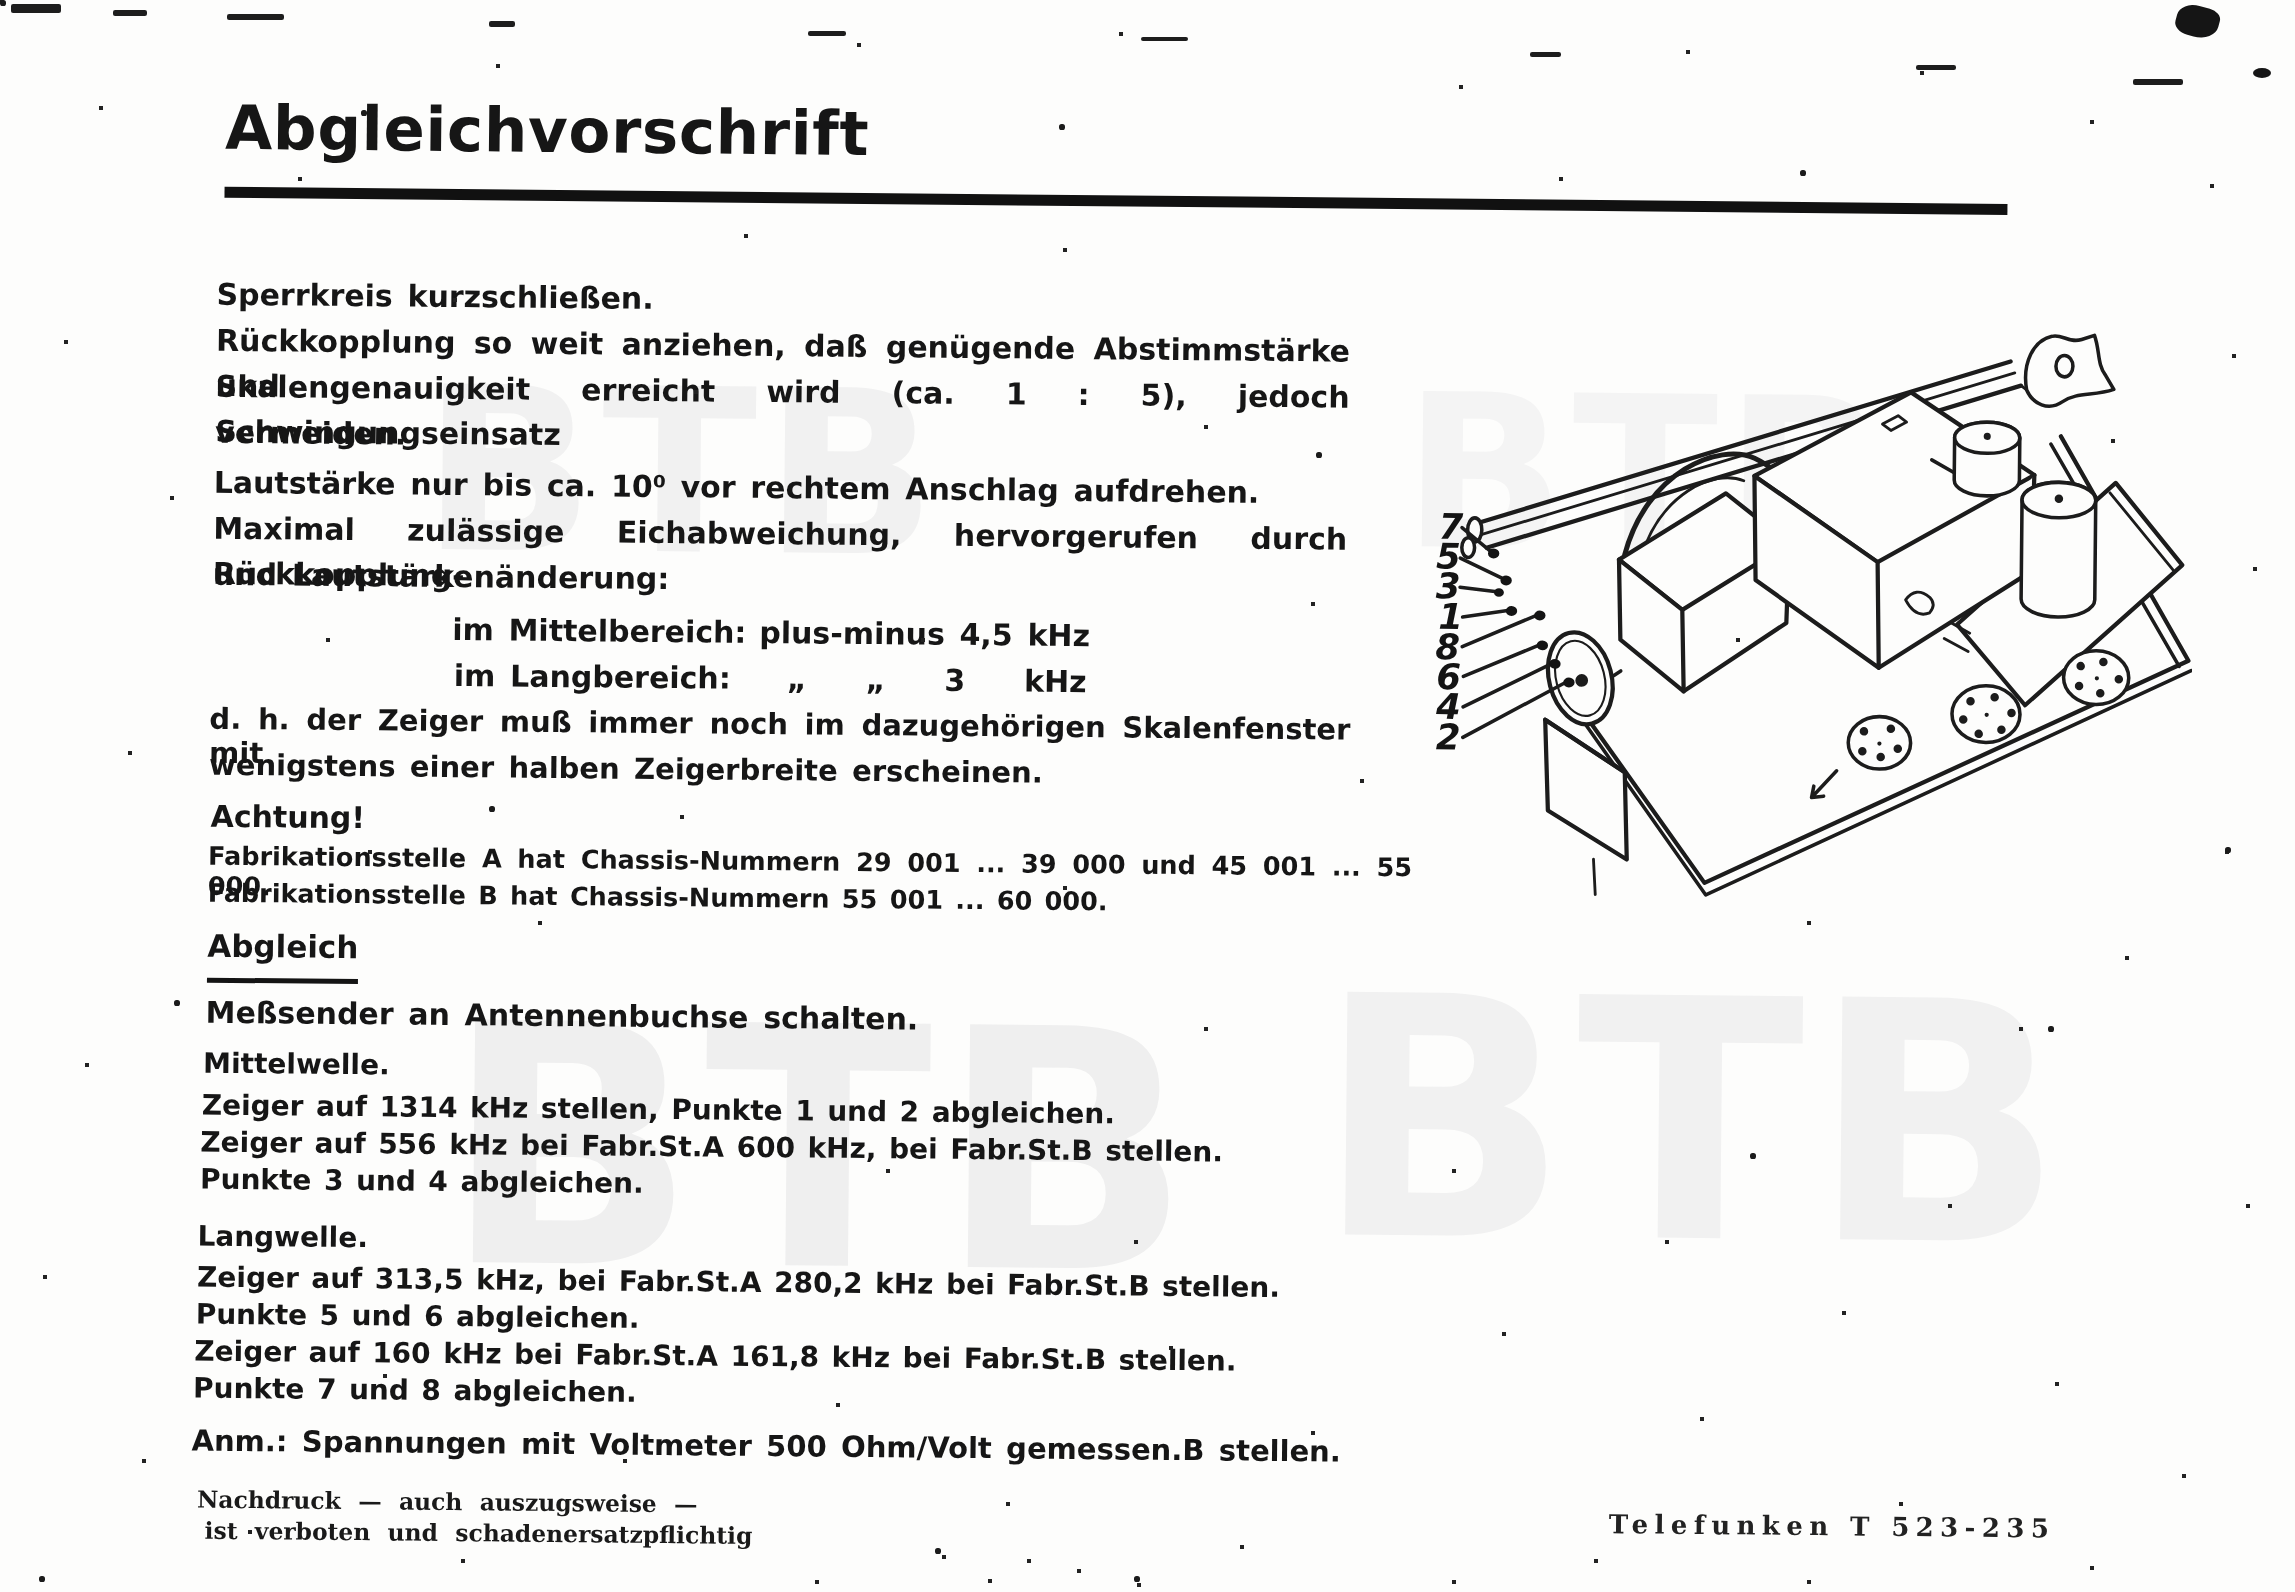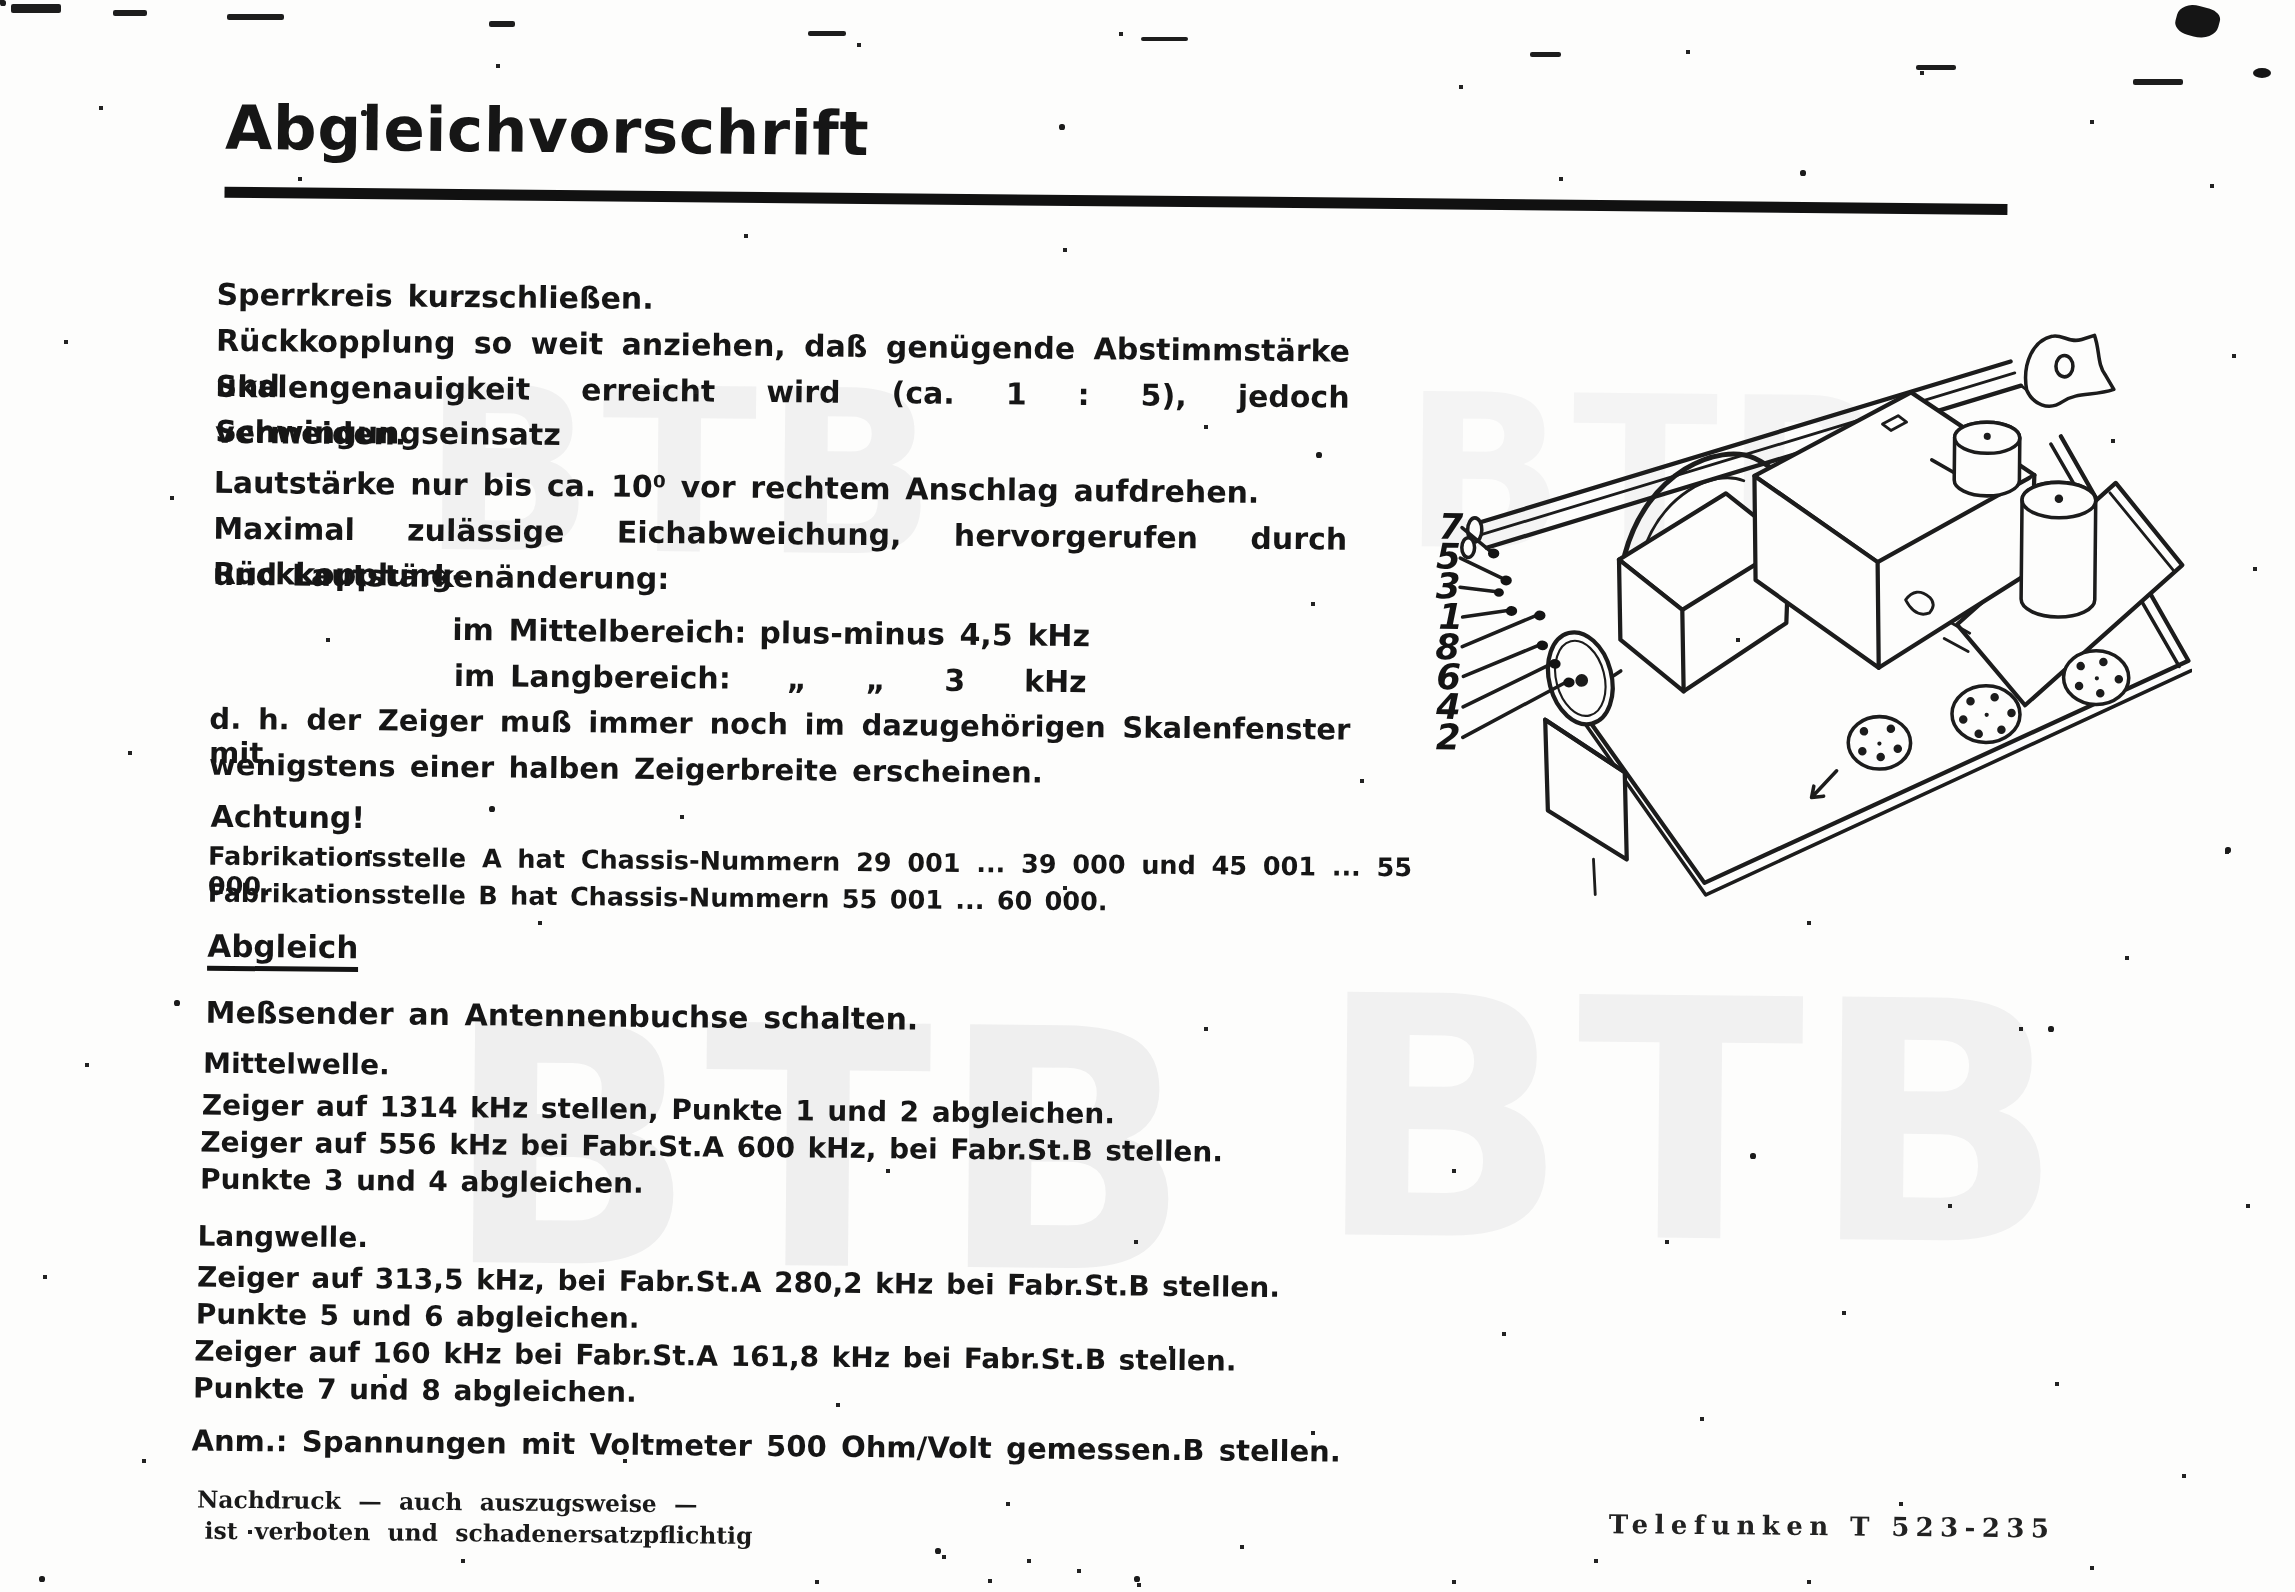--- a/index.html
+++ b/index.html
@@ -18,21 +18,21 @@
   .pre{white-space:pre;}
   .title{font-size:61px;letter-spacing:0.7px;}
   .rule{position:absolute;z-index:2;background:#111;}
   .body42{font-size:30px;word-spacing:4.3px;line-height:1.5;}
   .body41{font-size:29px;word-spacing:4.3px;}
   .body40{font-size:28px;word-spacing:3.5px;}
   .body39{font-size:28px;word-spacing:2.8px;}
   .body36{font-size:25.5px;word-spacing:3.5px;}
   .head42{font-size:30px;}
   .head44{font-size:31px;}
-  .underlined{border-bottom:5px solid #141414;padding-bottom:2px;}
+  .underlined{border-bottom:5px solid #141414;padding-bottom:14px;}
   .serif{font-family:"DejaVu Serif",serif;}
   .foot{font-size:23.4px;word-spacing:9.2px;color:#1a1a1a;}
   .footright{font-size:26px;letter-spacing:6.4px;color:#222;}
   .fig{position:absolute;left:1389px;top:301px;width:808px;height:581px;z-index:2;}
   .speck,.speck2{position:absolute;z-index:5;background:transparent;pointer-events:none;}
   .speck{left:0;top:0;width:3.5px;height:3.5px;}
   .speck2{left:0;top:0;width:6.4px;height:6.4px;}
   .dash{position:absolute;z-index:5;background:#1d1d1d;border-radius:2.1px;pointer-events:none;}
   .blob{position:absolute;z-index:5;background:#151515;pointer-events:none;}
 </style>

